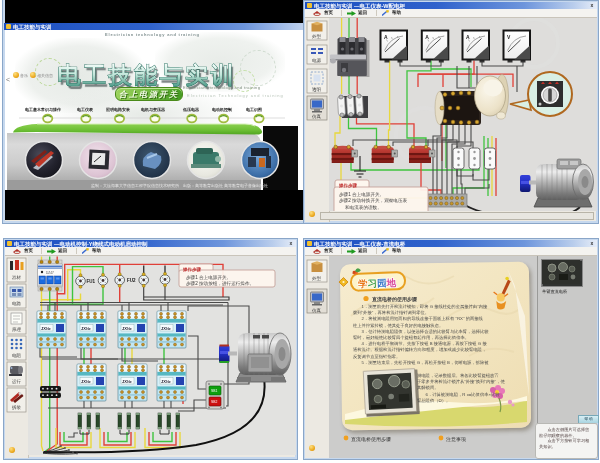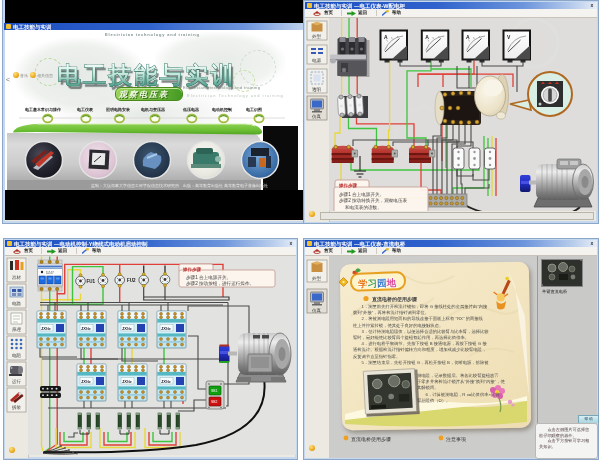--- a/index.html
+++ b/index.html
@@ -57,21 +57,21 @@
 
       <div class="abs" style="left:52.5px;top:30px;font-size:23px;font-weight:bold;letter-spacing:2.5px;white-space:nowrap;
         color:#49a08e;-webkit-text-stroke:0.6px #1e6455;
         text-shadow:2px 3px 1px rgba(90,100,100,.8);">电工技能与实训</div>
       <div class="abs" style="left:52.5px;top:30px;font-size:23px;font-weight:bold;letter-spacing:2.5px;white-space:nowrap;
         background:linear-gradient(#f8fefc 8%,#c2e6da 48%,#4e9a88 85%);-webkit-background-clip:text;color:transparent;">电工技能与实训</div>
 
       <div class="abs" style="left:110px;top:57px;width:66px;height:12px;border-radius:6px;border:1px solid #4a8a1a;
         background:linear-gradient(100deg,#9ed45e,#449a22);box-shadow:inset 0 1px 0 #c2e89a;"></div>
       <div class="abs" style="left:114px;top:58.5px;font-size:8px;font-weight:bold;font-style:italic;color:#f4fae8;letter-spacing:2px;
-        text-shadow:1px 1px 0 #2e6a0e;">观察电压表</div>
+        text-shadow:1px 1px 0 #2e6a0e;">合上电源开关</div>
 
       <div class="abs t4" style="left:178px;top:55px;color:#7a8a7a;letter-spacing:0.4px;">Electricians technology and training</div>
       <div class="abs t4" style="left:182px;top:63px;color:#b8c4b8;letter-spacing:1px;">Electrician  Technology  and  training</div>
 
       <div class="abs t4" style="left:20px;top:76.5px;font-weight:bold;color:#1a1a1a;">电工基本常识与操作</div>
       <div class="abs t4" style="left:72px;top:76.5px;font-weight:bold;color:#1a1a1a;">电工仪表</div>
       <div class="abs t4" style="left:101px;top:76.5px;font-weight:bold;color:#1a1a1a;">照明电路安装</div>
       <div class="abs t4" style="left:136px;top:76.5px;font-weight:bold;color:#1a1a1a;">电机与变压器</div>
       <div class="abs t4" style="left:178px;top:76.5px;font-weight:bold;color:#1a1a1a;">低压电器</div>
       <div class="abs t4" style="left:207px;top:76.5px;font-weight:bold;color:#1a1a1a;">电动机控制</div>

